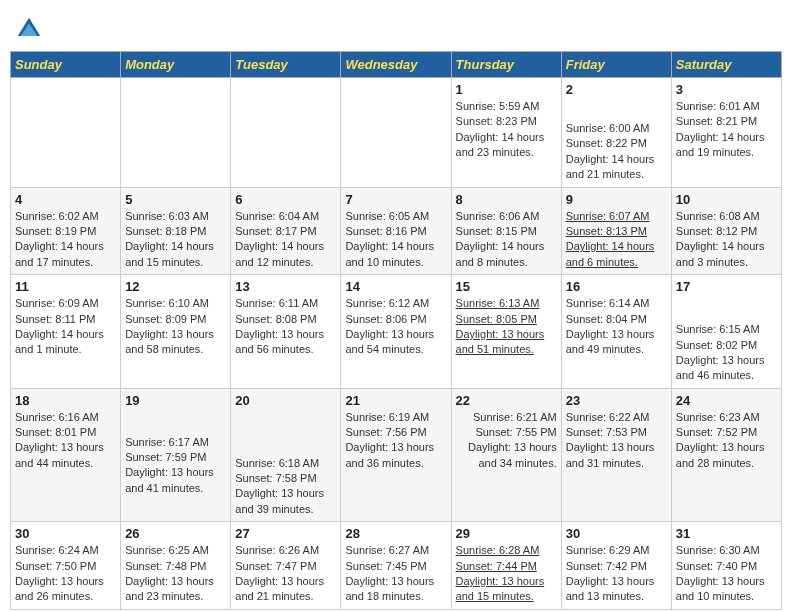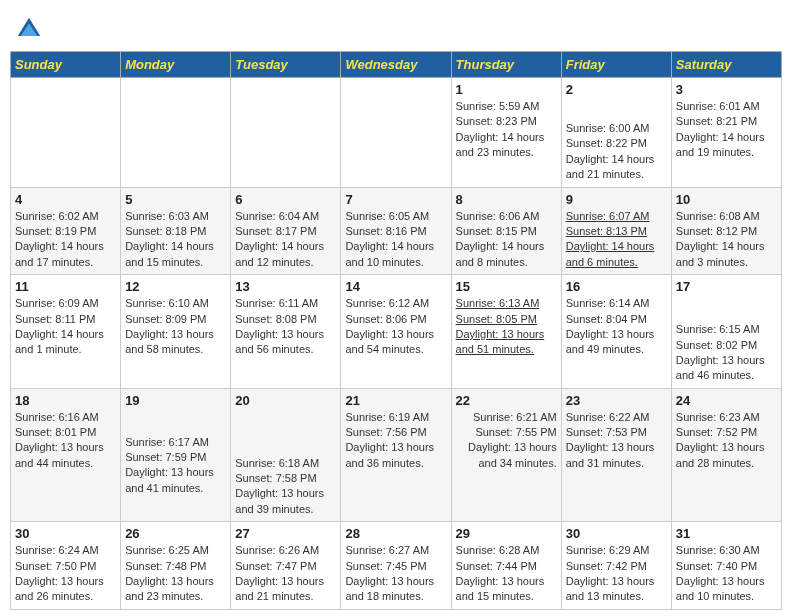--- a/index.html
+++ b/index.html
@@ -333,21 +333,21 @@
         </td>
         <td>
           <span class="day-num">28</span>
           <div class="day-info" style="white-space: pre-line;">Sunrise: 6:27 AM
 Sunset: 7:45 PM
 Daylight: 13 hours
 and 18 minutes.</div>
         </td>
         <td>
           <span class="day-num">29</span>
-          <div class="day-info" style="white-space: pre-line;">Sunrise: 6:28 AM
+          <div class="day-info" style="white-space: pre-line; text-decoration: underline;">Sunrise: 6:28 AM
 Sunset: 7:44 PM
 Daylight: 13 hours
 and 15 minutes.</div>
         </td>
         <td>
           <span class="day-num">30</span>
           <div class="day-info" style="white-space: pre-line;">Sunrise: 6:29 AM
 Sunset: 7:42 PM
 Daylight: 13 hours
 and 13 minutes.</div>

